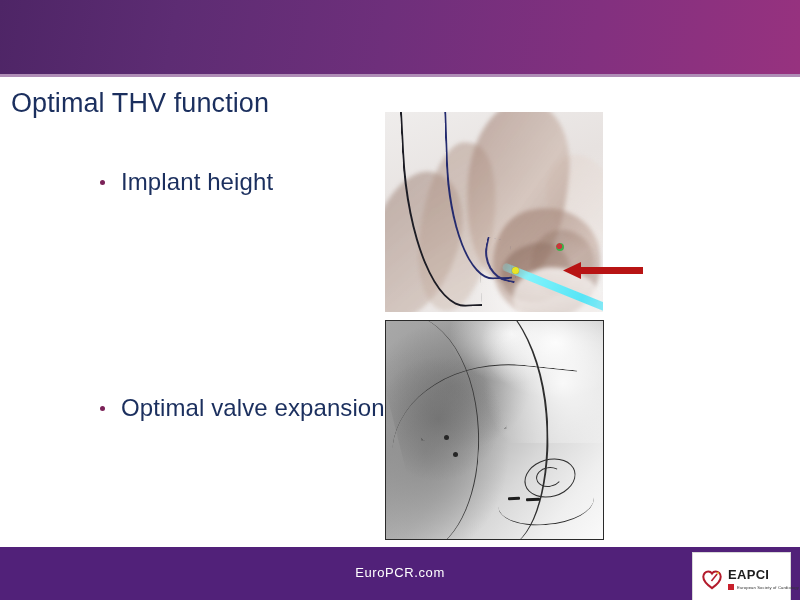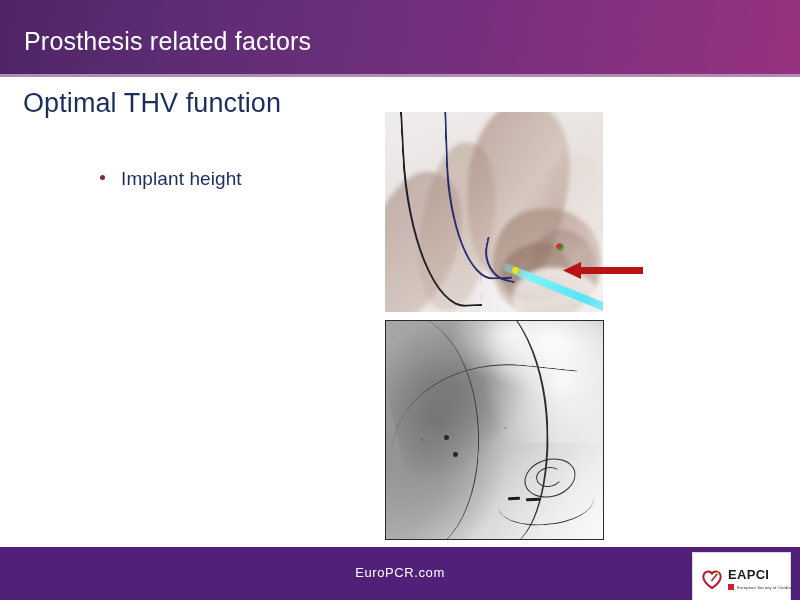--- a/index.html
+++ b/index.html
@@ -36,21 +36,21 @@
     font-size: 25px;
     font-weight: 400;
     color: #ffffff;
     letter-spacing: .2px;
     white-space: nowrap;
   }
 
   
   .content-heading {
     position: absolute;
-    left: 23px; top: 88px;
+    left: 11px; top: 88px;
     font-size: 27px;
     color: #1b2f5e;
     font-weight: 400;
     letter-spacing: .1px;
     white-space: nowrap;
   }
   .bullet-row {
     position: absolute;
     display: flex;
     align-items: baseline;
@@ -61,21 +61,21 @@
   .bullet-dot {
     width: 5px; height: 5px;
     border-radius: 50%;
     background: #7b2258;
     margin-right: 16px;
     position: relative;
     top: -5px;
     flex: none;
   }
   .bullet-text {
-    font-size: 19px;
+    font-size: 24px;
     color: #1b2f5e;
     letter-spacing: .1px;
   }
 
   
   .fig-caption {
     position: absolute;
     left: 423px; top: 90px;
     font-size: 13px;
     color: #1a1a1a;
@@ -408,29 +408,32 @@
     letter-spacing: .1px;
   }
 </style>
 </head>
 <body>
 
 <div class="slide">
 
   <div class="header"></div>
   <div class="header-underline"></div>
-  <div class="header-title">Prosthesis related factors</div>
 
   <div class="content-heading">Optimal THV function</div>
 
   <div class="bullet-row b1">
     <span class="bullet-dot"></span>
     <span class="bullet-text">Implant height</span>
   </div>
 
+  <div class="bullet-row b2">
+    <span class="bullet-dot"></span>
+    <span class="bullet-text">Optimal valve expansion</span>
+  </div>
 
 
   <div class="ct-image">
     <div class="ct-bg"></div>
     <div class="ct-shape lv-left"></div>
     <div class="ct-shape lv-mid"></div>
     <div class="ct-shape pale-right"></div>
     <div class="ct-shape aorta-main"></div>
     <div class="ct-shape aorta-bulb"></div>
     <div class="ct-shape cusp-a"></div>

